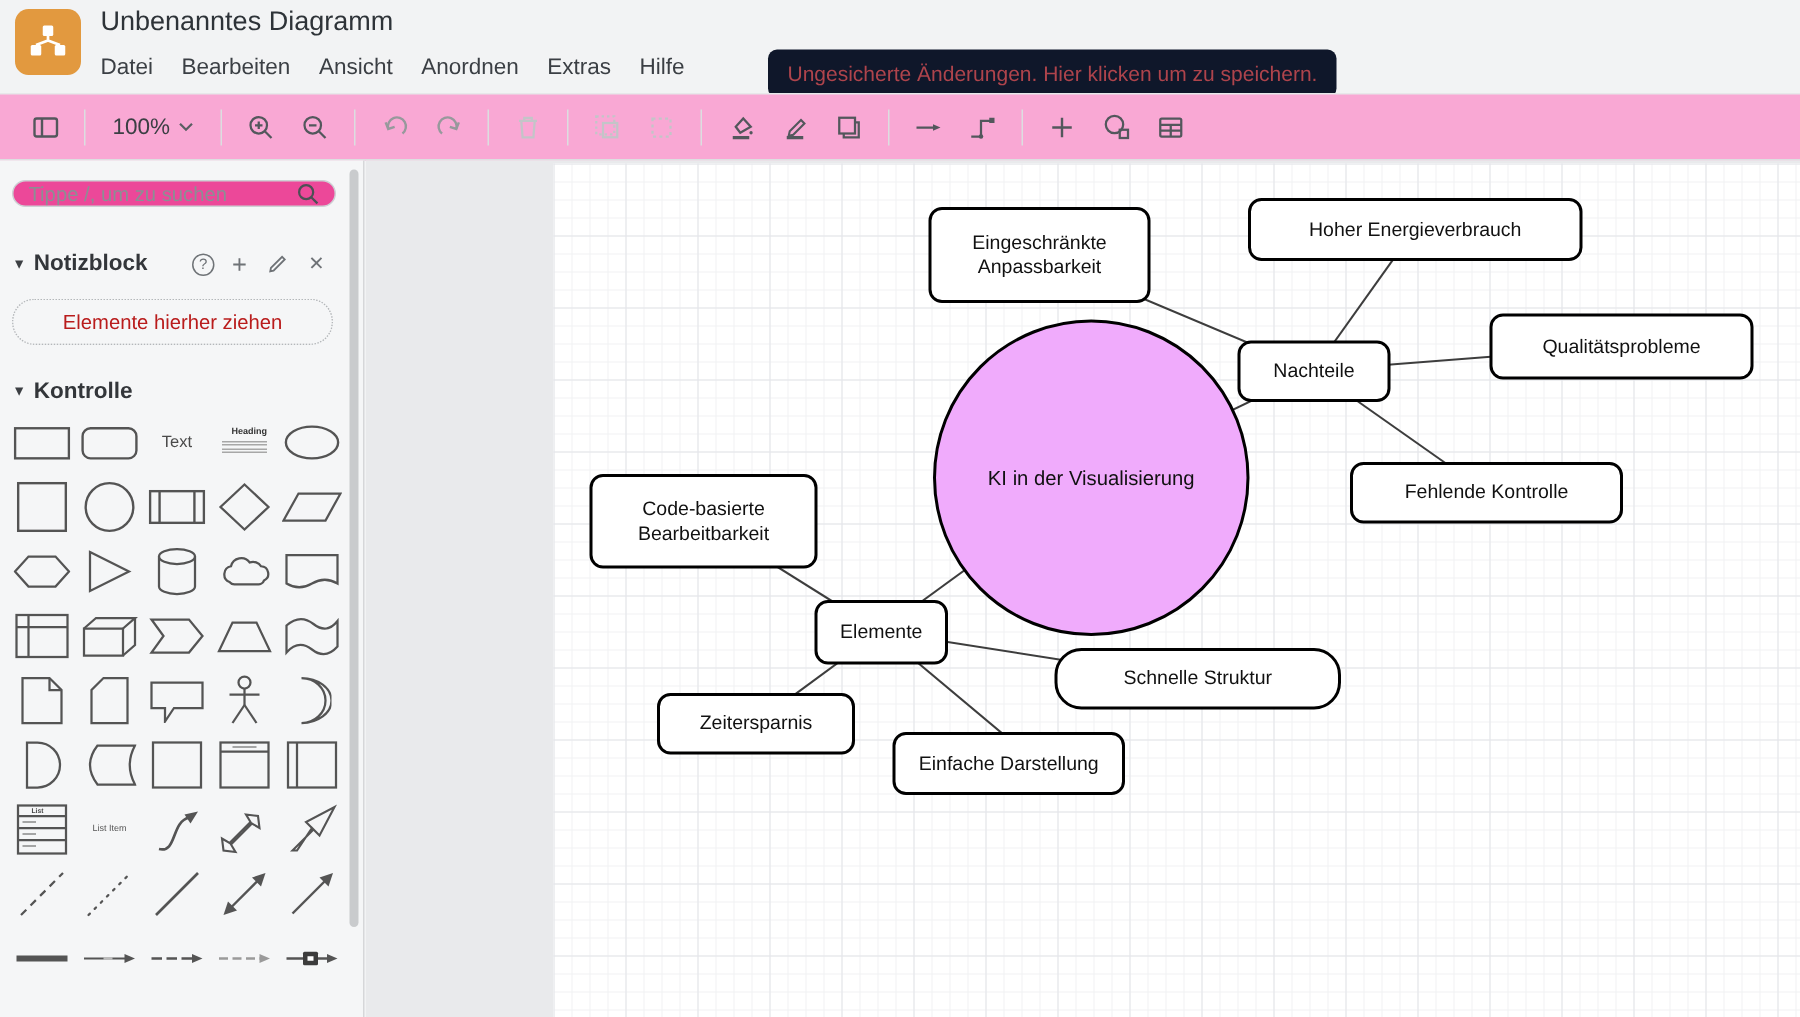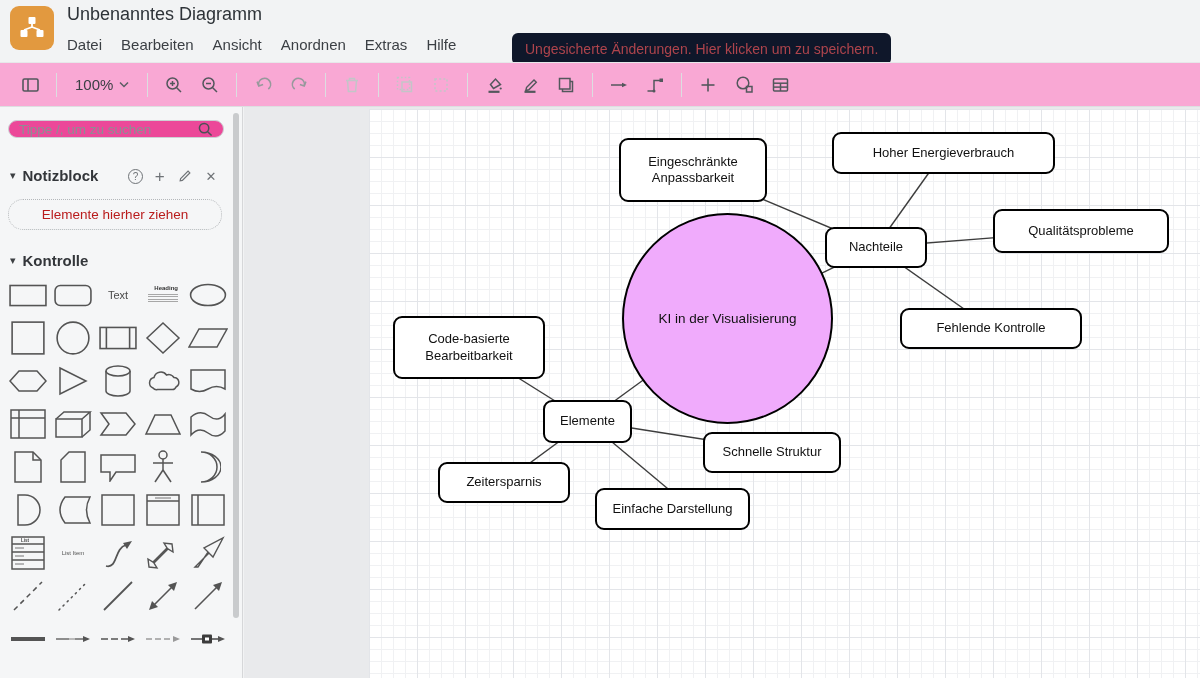--- a/index.html
+++ b/index.html
@@ -557,17 +557,17 @@
     <div id="center-node" style="left:378px; top:106px; width:211px; height:211px;">KI in der Visualisierung</div>
 
     <div class="node" style="left:588px; top:25px; width:223px; height:42px;">Hoher Energieverbrauch</div>
     <div class="node" style="left:375px; top:31px; width:148px; height:64px;">Eingeschränkte Anpassbarkeit</div>
     <div class="node" style="left:749px; top:102px; width:176px; height:44px;">Qualitätsprobleme</div>
     <div class="node" style="left:581px; top:120px; width:102px; height:41px;">Nachteile</div>
     <div class="node" style="left:656px; top:201px; width:182px; height:41px;">Fehlende Kontrolle</div>
     <div class="node" style="left:149px; top:209px; width:152px; height:63px;">Code-basierte Bearbeitbarkeit</div>
     <div class="node" style="left:299px; top:293px; width:89px; height:43px;">Elemente</div>
     <div class="node" style="left:194px; top:355px; width:132px; height:41px;">Zeitersparnis</div>
-    <div class="node" style="left:459px; top:325px; width:138px; height:41px;">Schnelle Struktur</div>
+    <div class="node" style="left:459px; top:325px; width:191px; height:41px;border-radius:18px;">Schnelle Struktur</div>
     <div class="node" style="left:351px; top:381px; width:155px; height:42px;">Einfache Darstellung</div>
   </div>
 
 </div>
 
 </body></html>

